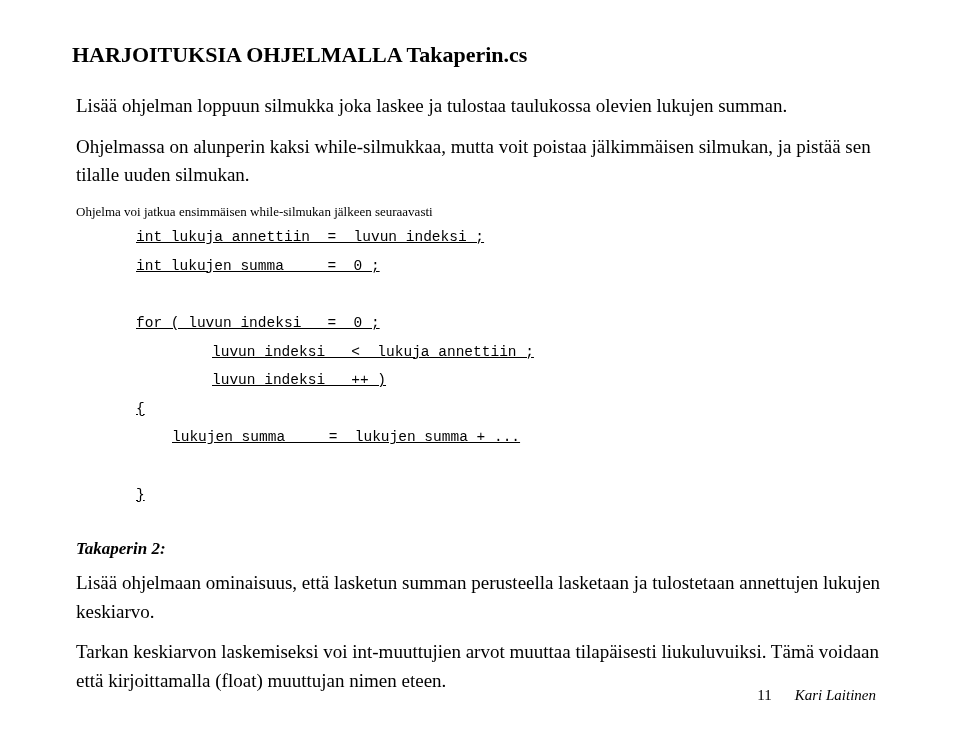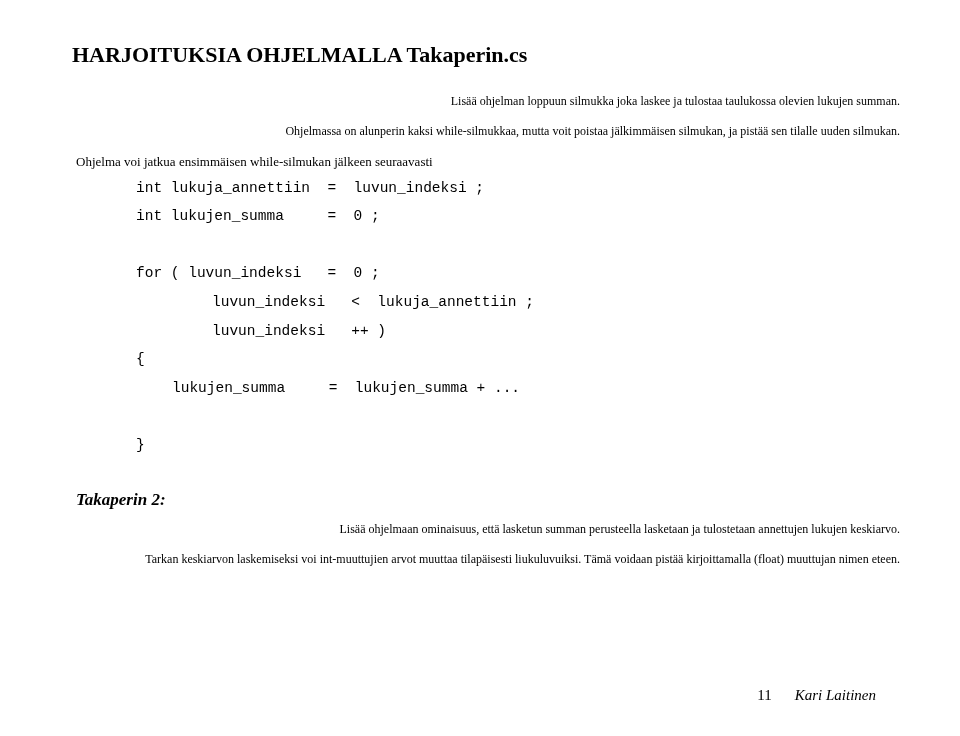--- a/index.html
+++ b/index.html
@@ -25,43 +25,43 @@
     }
 
     .exercise-heading {
       font-size: 17px;
       font-weight: bold;
       font-style: italic;
       margin-bottom: 10px;
     }
 
     .paragraph {
-      font-size: 12px;
+      font-size: 19px;
       line-height: 1.5;
       margin-bottom: 12px;
-      text-align: right;
     }
 
     .code-section {
       margin: 10px 0 16px 0;
     }
 
     .code-intro {
       font-size: 13px;
       line-height: 1.5;
       margin-bottom: 8px;
       text-align: right;
     }
 
     .code-block {
       font-family: 'Courier New', Courier, monospace;
       font-size: 14.5px;
       line-height: 1.7;
       margin-left: 60px;
       margin-bottom: 8px;
+      text-decoration: underline;
     }
 
     .code-block .indent1 {
       margin-left: 40px;
     }
 
     .code-block .indent2 {
       margin-left: 80px;
     }
 
@@ -106,20 +106,20 @@
       <div class="indent1">lukujen_summa&nbsp;&nbsp;&nbsp;&nbsp;&nbsp;=&nbsp;&nbsp;lukujen_summa&nbsp;+&nbsp;...</div>
       <br>
       <div>}</div>
     </div>
   </div>
 </div>
 
 <div class="exercise2-section">
   <div class="exercise-heading">Takaperin 2:</div>
   <p class="paragraph">Lisää ohjelmaan ominaisuus, että lasketun summan perusteella lasketaan ja tulostetaan annettujen lukujen keskiarvo.</p>
-  <p class="paragraph">Tarkan keskiarvon laskemiseksi voi int-muuttujien arvot muuttaa tilapäisesti liukuluvuiksi. Tämä voidaan pistää kirjoittamalla (float) muuttujan nimen eteen.</p>
+  <p class="paragraph">Tarkan keskiarvon laskemiseksi voi int-muuttujien arvot muuttaa tilapäisesti liukuluvuiksi. Tämä voidaan että kirjoittamalla (float) muuttujan nimen eteen.</p>
 </div>
 
 <div class="footer">
   <span class="footer-page">11</span>
   &nbsp;&nbsp;
   <span class="footer-author">Kari Laitinen</span>
 </div>
 
 </body></html>

